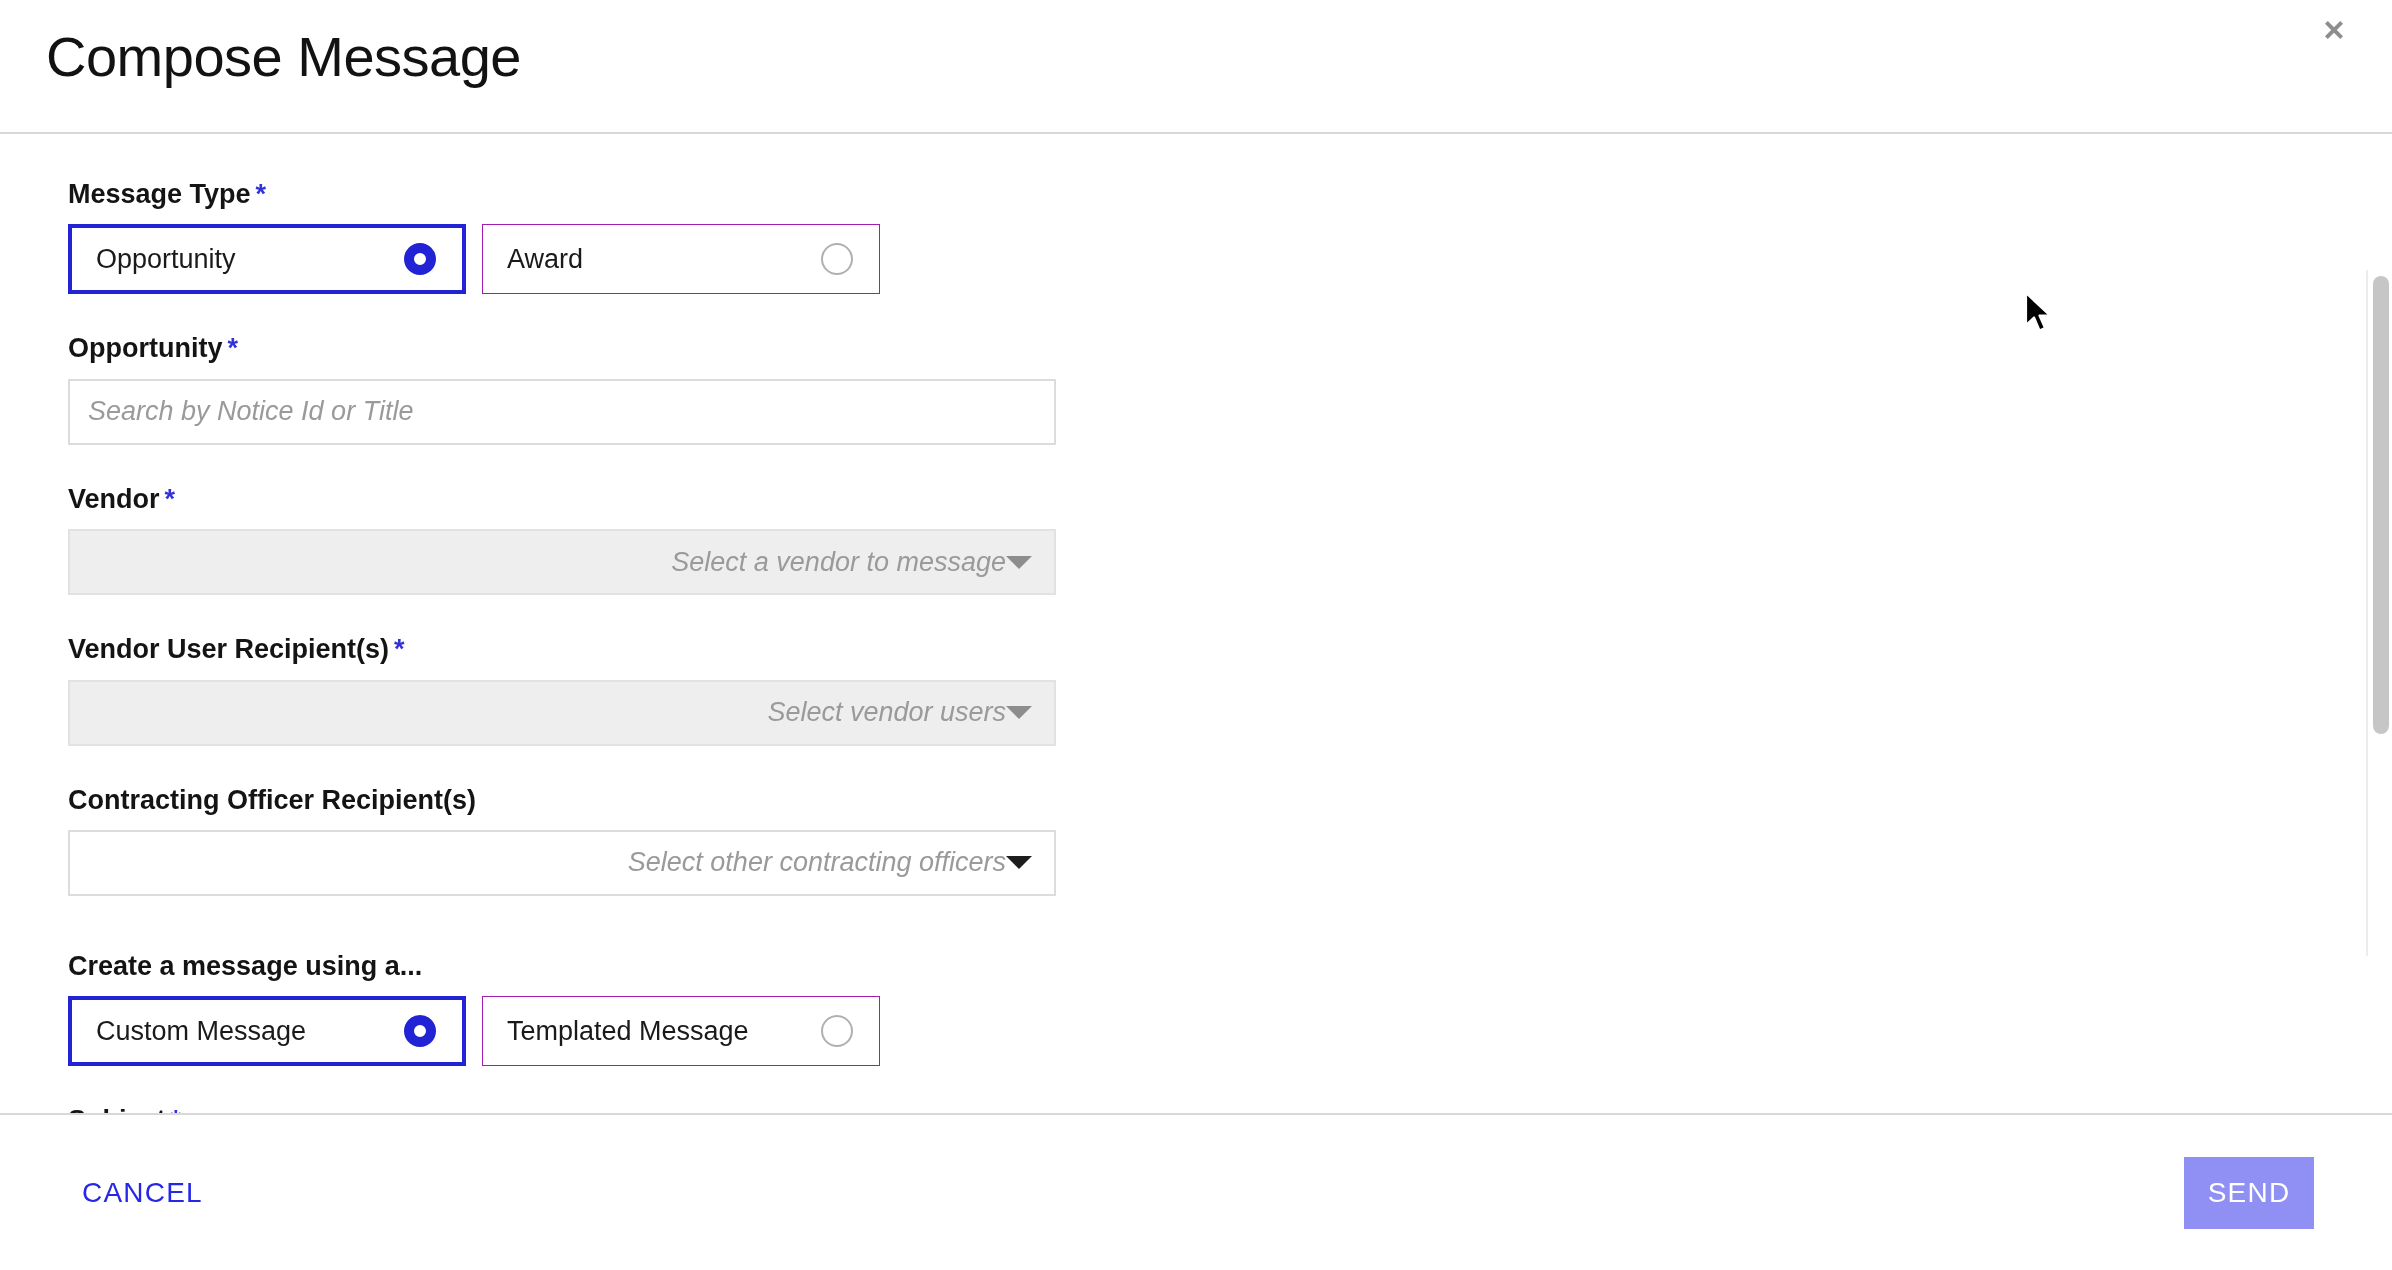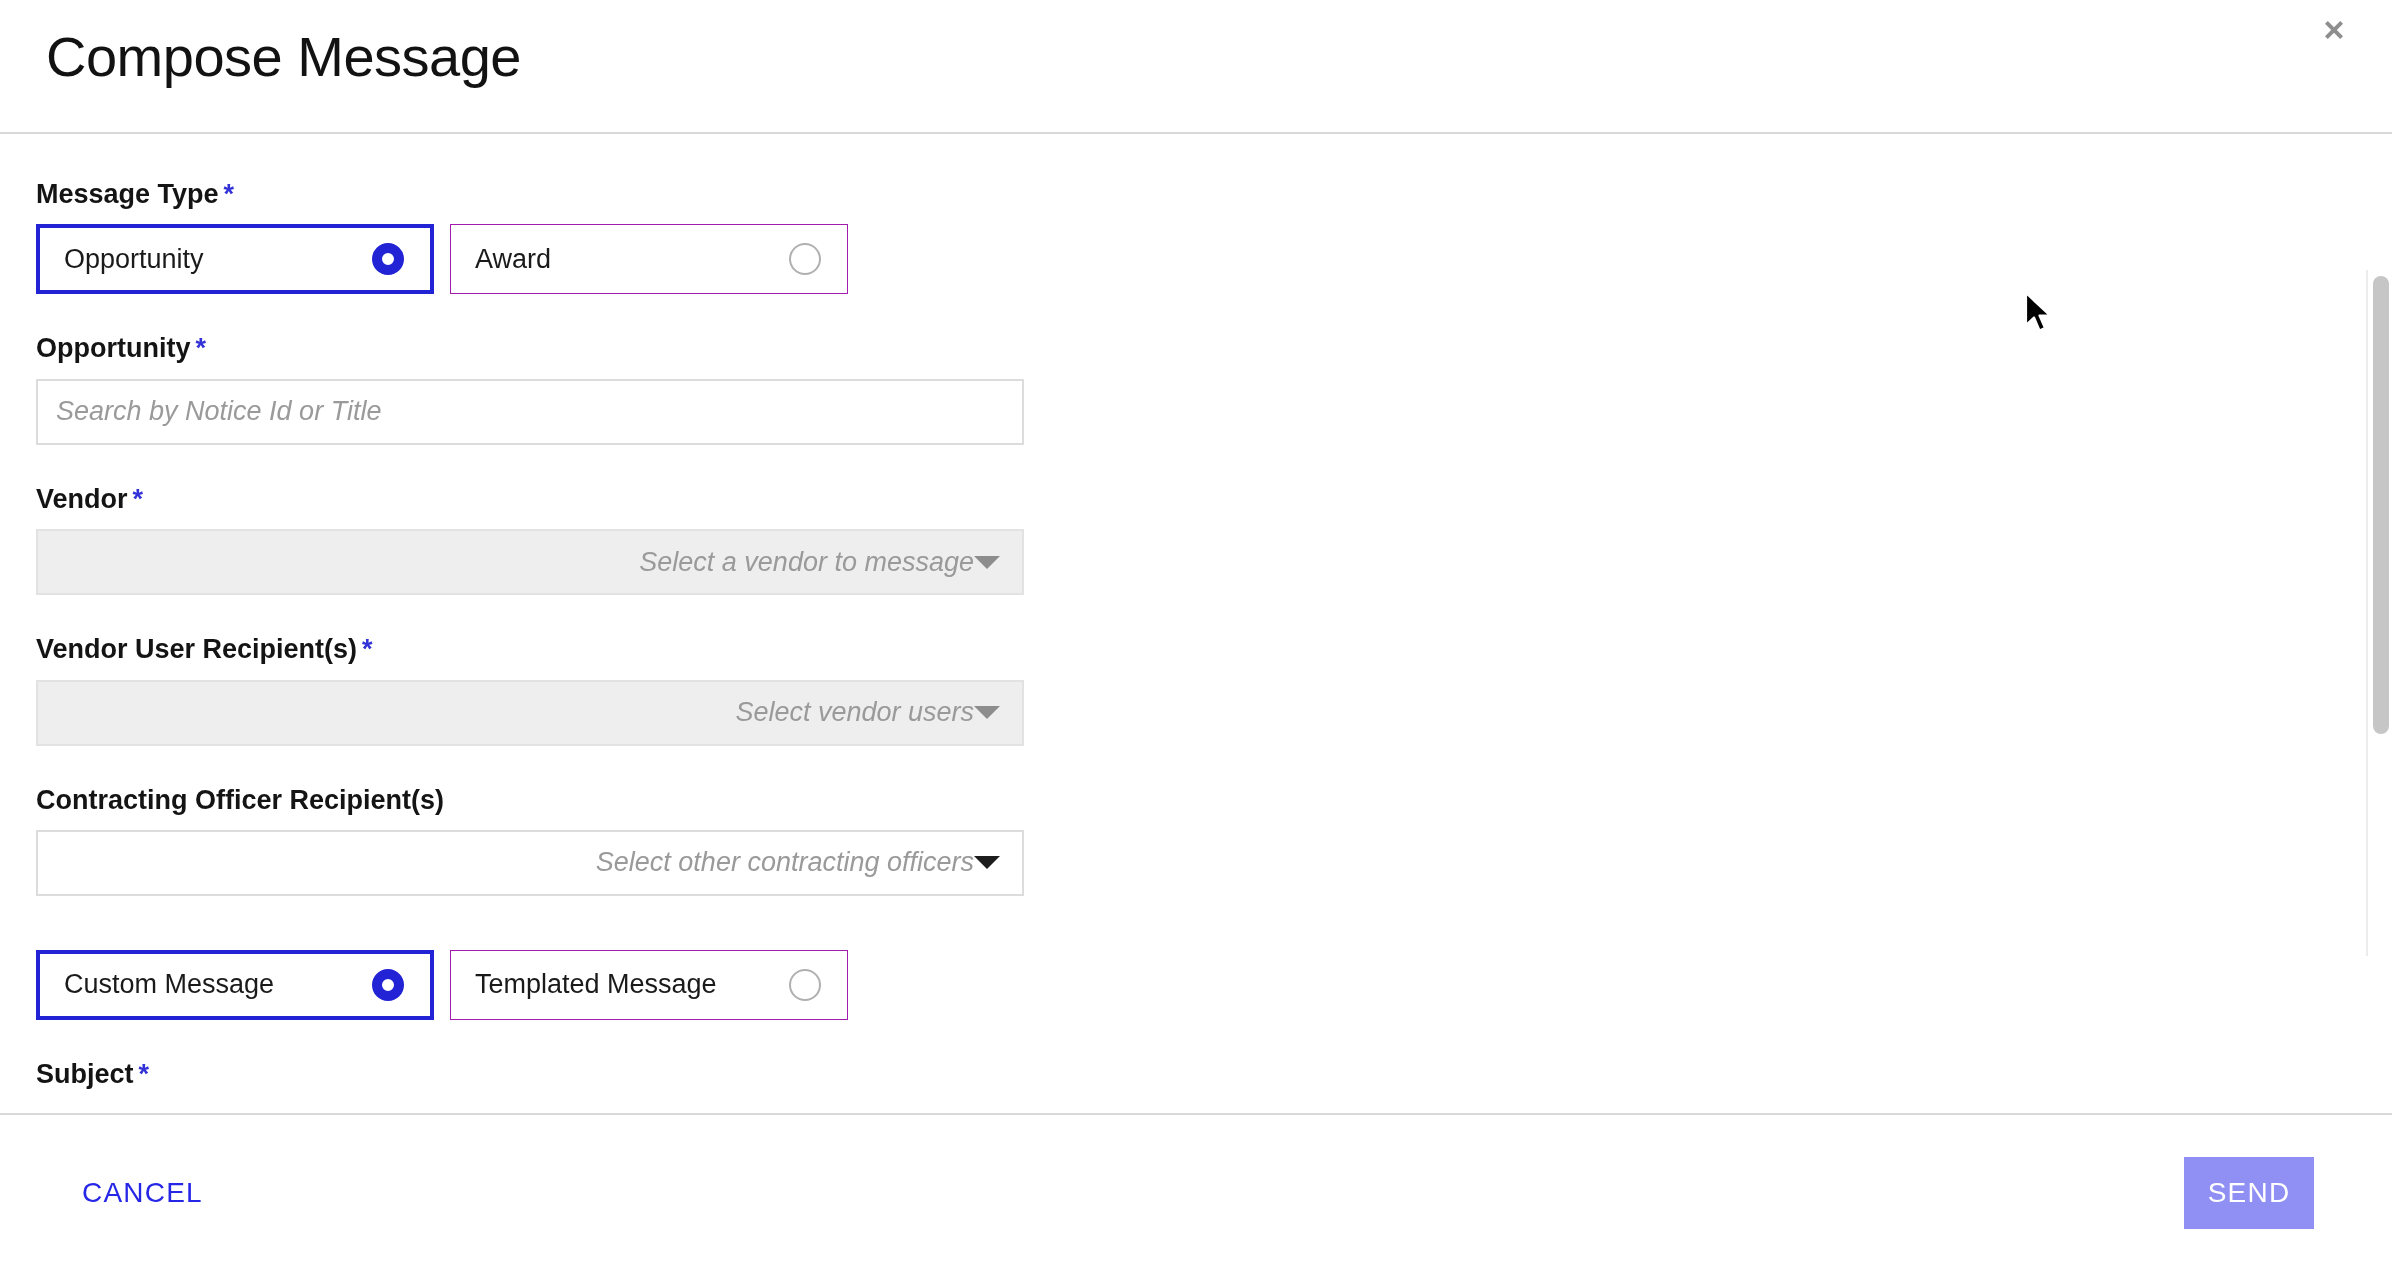--- a/index.html
+++ b/index.html
@@ -65,21 +65,21 @@
     padding: 0;
   }
   .body-inner {
     position: absolute;
     left: 0;
     top: 0;
     right: 0;
     padding: 44px 0 0 0;
   }
 
-  .field-group { padding-left: 36px; }
+  .field-group { padding-left: 68px; }
 
   .field-label {
     font-size: 27px;
     font-weight: 700;
     color: #141414;
     line-height: 1.2;
     margin: 0 0 14px 0;
     white-space: nowrap;
   }
   .req {
@@ -314,20 +314,23 @@
         </div>
         <div class="select-box">
           <span class="ph">Select other contracting officers</span>
           <span class="caret"></span>
         </div>
       </div>
 
       <div class="gap-lg"></div>
 
       <div class="field-group">
+        <div class="field-label">
+          <span>Create a message using a...</span><span class="req"></span>
+        </div>
         <div class="radio-row">
           <div class="radio-card selected">
             <span class="rc-label">Custom Message</span>
             <span class="radio-dot"></span>
           </div>
           <div class="radio-card">
             <span class="rc-label">Templated Message</span>
             <span class="radio-dot"></span>
           </div>
         </div>

